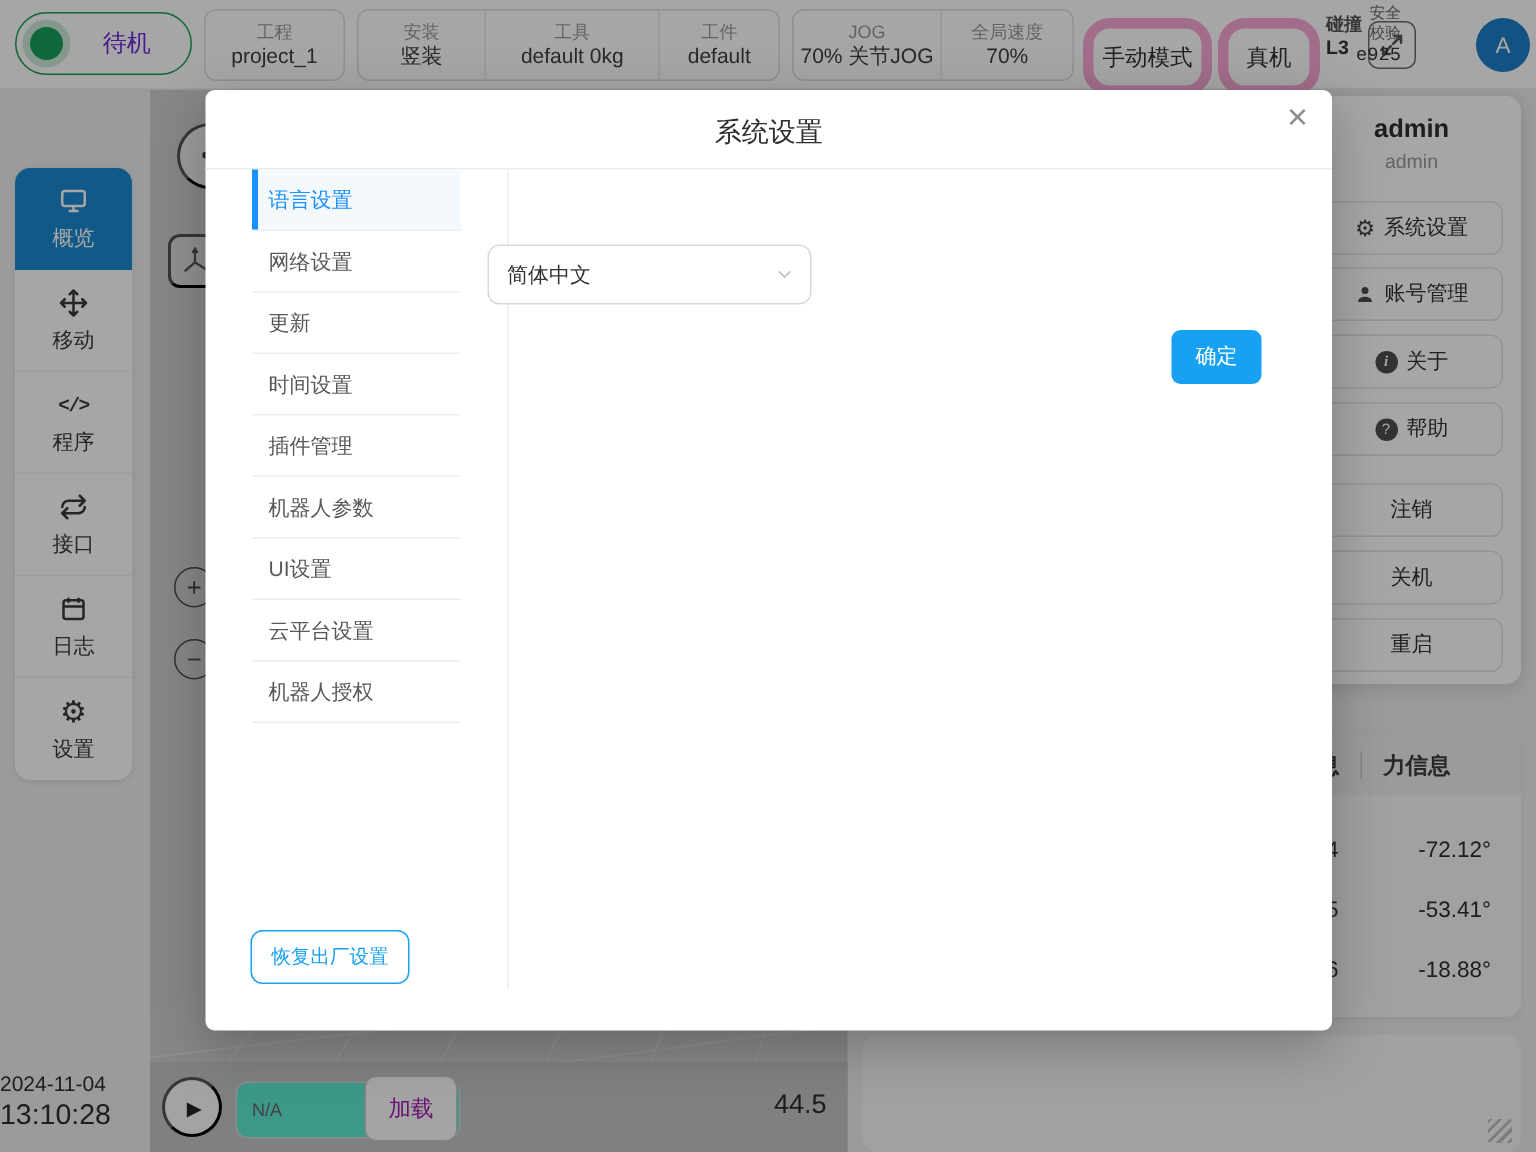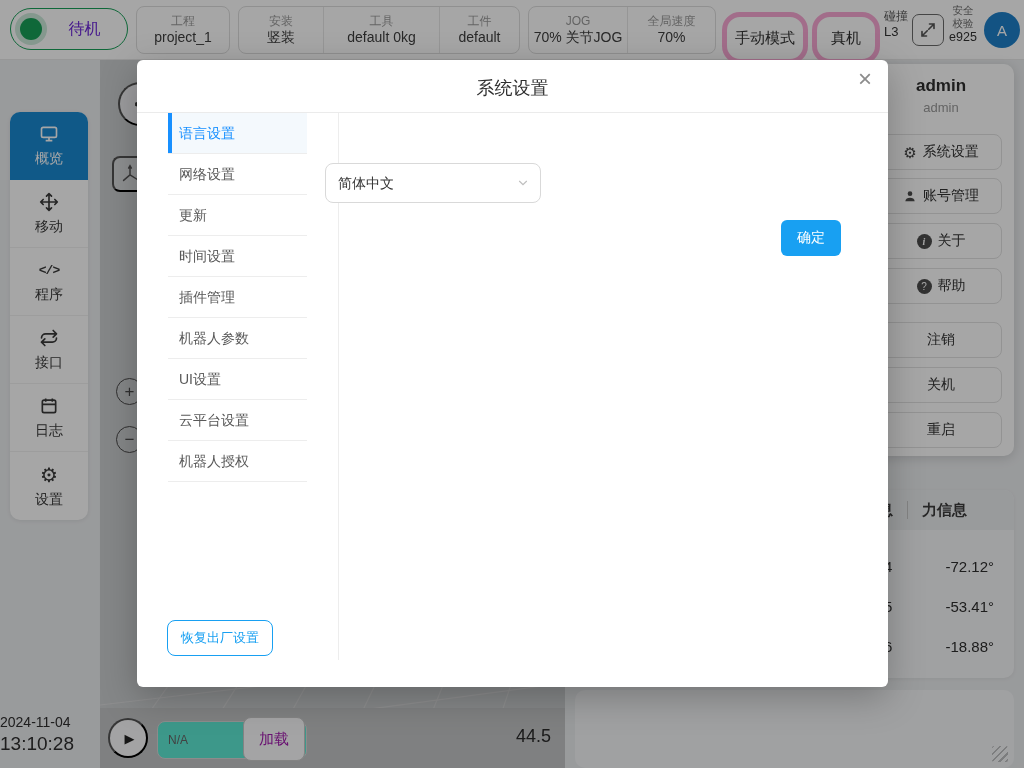--- a/index.html
+++ b/index.html
@@ -17,28 +17,28 @@
   .status-dot { width:22px; height:22px; border-radius:50%; background:#18a058; margin-left:9px; box-shadow:0 0 0 5px rgba(24,160,88,.22); }
   .status-label { flex:1; text-align:center; color:#6d28d9; font-size:16px; }
   .tb-group { position:absolute; top:6px; height:48px; border:1px solid #dedede; border-radius:8px; display:flex; background:#fff; }
   .tb-cell { display:flex; flex-direction:column; align-items:center; justify-content:center; gap:3px; padding:0 6px; }
   .tb-cell + .tb-cell { border-left:1px solid #e7e7e7; }
   .tb-lab { font-size:12px; color:#9a9a9a; line-height:12px; }
   .tb-val { font-size:14px; color:#3f3f3f; line-height:15px; white-space:nowrap; }
   .g-project { left:136px; width:94px; }
   .g-combo   { left:238px; width:282px; }
   .g-jog     { left:528px; width:188px; }
-  .tb-btn { position:absolute; top:12px; height:52px; border:5px solid #f9a8d4; border-radius:18px; background:#fff; font-size:15px; color:#333; }
+  .tb-btn { position:absolute; top:12px; height:52px; border:7px solid #f9a8d4; border-radius:18px; background:#fff; font-size:15px; color:#333; }
   .btn-manual { left:722px; width:86px; }
   .btn-real   { left:812px; width:68px; }
-  .collision { position:absolute; left:884px; top:9px; width:30px; }
+  .collision { position:absolute; left:884px; top:9px; width:30px;font-weight:bold; }
   .collision .l1 { font-size:12px; color:#555; line-height:15px; }
   .collision .l2 { font-size:13px; color:#333; line-height:16px; }
   .btn-fullscreen { position:absolute; left:912px; top:14px; width:32px; height:32px; border:1.5px solid #6b6b6b; border-radius:7px; color:#555; background:#fff; }
-  .safety { position:absolute; left:945px; top:4px; width:36px; text-align:center; }
+  .safety { position:absolute; left:898px; top:4px; width:36px; text-align:right;font-family:Liberation Mono, monospace; }
   .safety .sl { font-size:10.5px; color:#6e6e6e; line-height:13px; }
   .safety .sv { font-size:12.5px; color:#333; line-height:15px; }
   .avatar { position:absolute; left:984px; top:12px; width:36px; height:36px; border-radius:50%; background:#1e80c9; color:#fff; font-size:15px; }
 
   
   .sidebar { position:absolute; left:10px; top:112px; width:78px; height:408px; background:#fff; border-radius:10px; overflow:hidden; box-shadow:0 1px 4px rgba(0,0,0,.08); }
   .sb-item { height:68px; display:flex; flex-direction:column; align-items:center; justify-content:center; gap:5px; font-size:14px; color:#3a3a3a; border-bottom:1px solid #f2f2f2; }
   .sb-item:last-child { border-bottom:none; }
   .sb-item.selected { background:#1989d2; color:#fff; border-bottom-color:#1989d2; }
   .sb-ico { width:22px; height:22px; display:flex; align-items:center; justify-content:center; }

